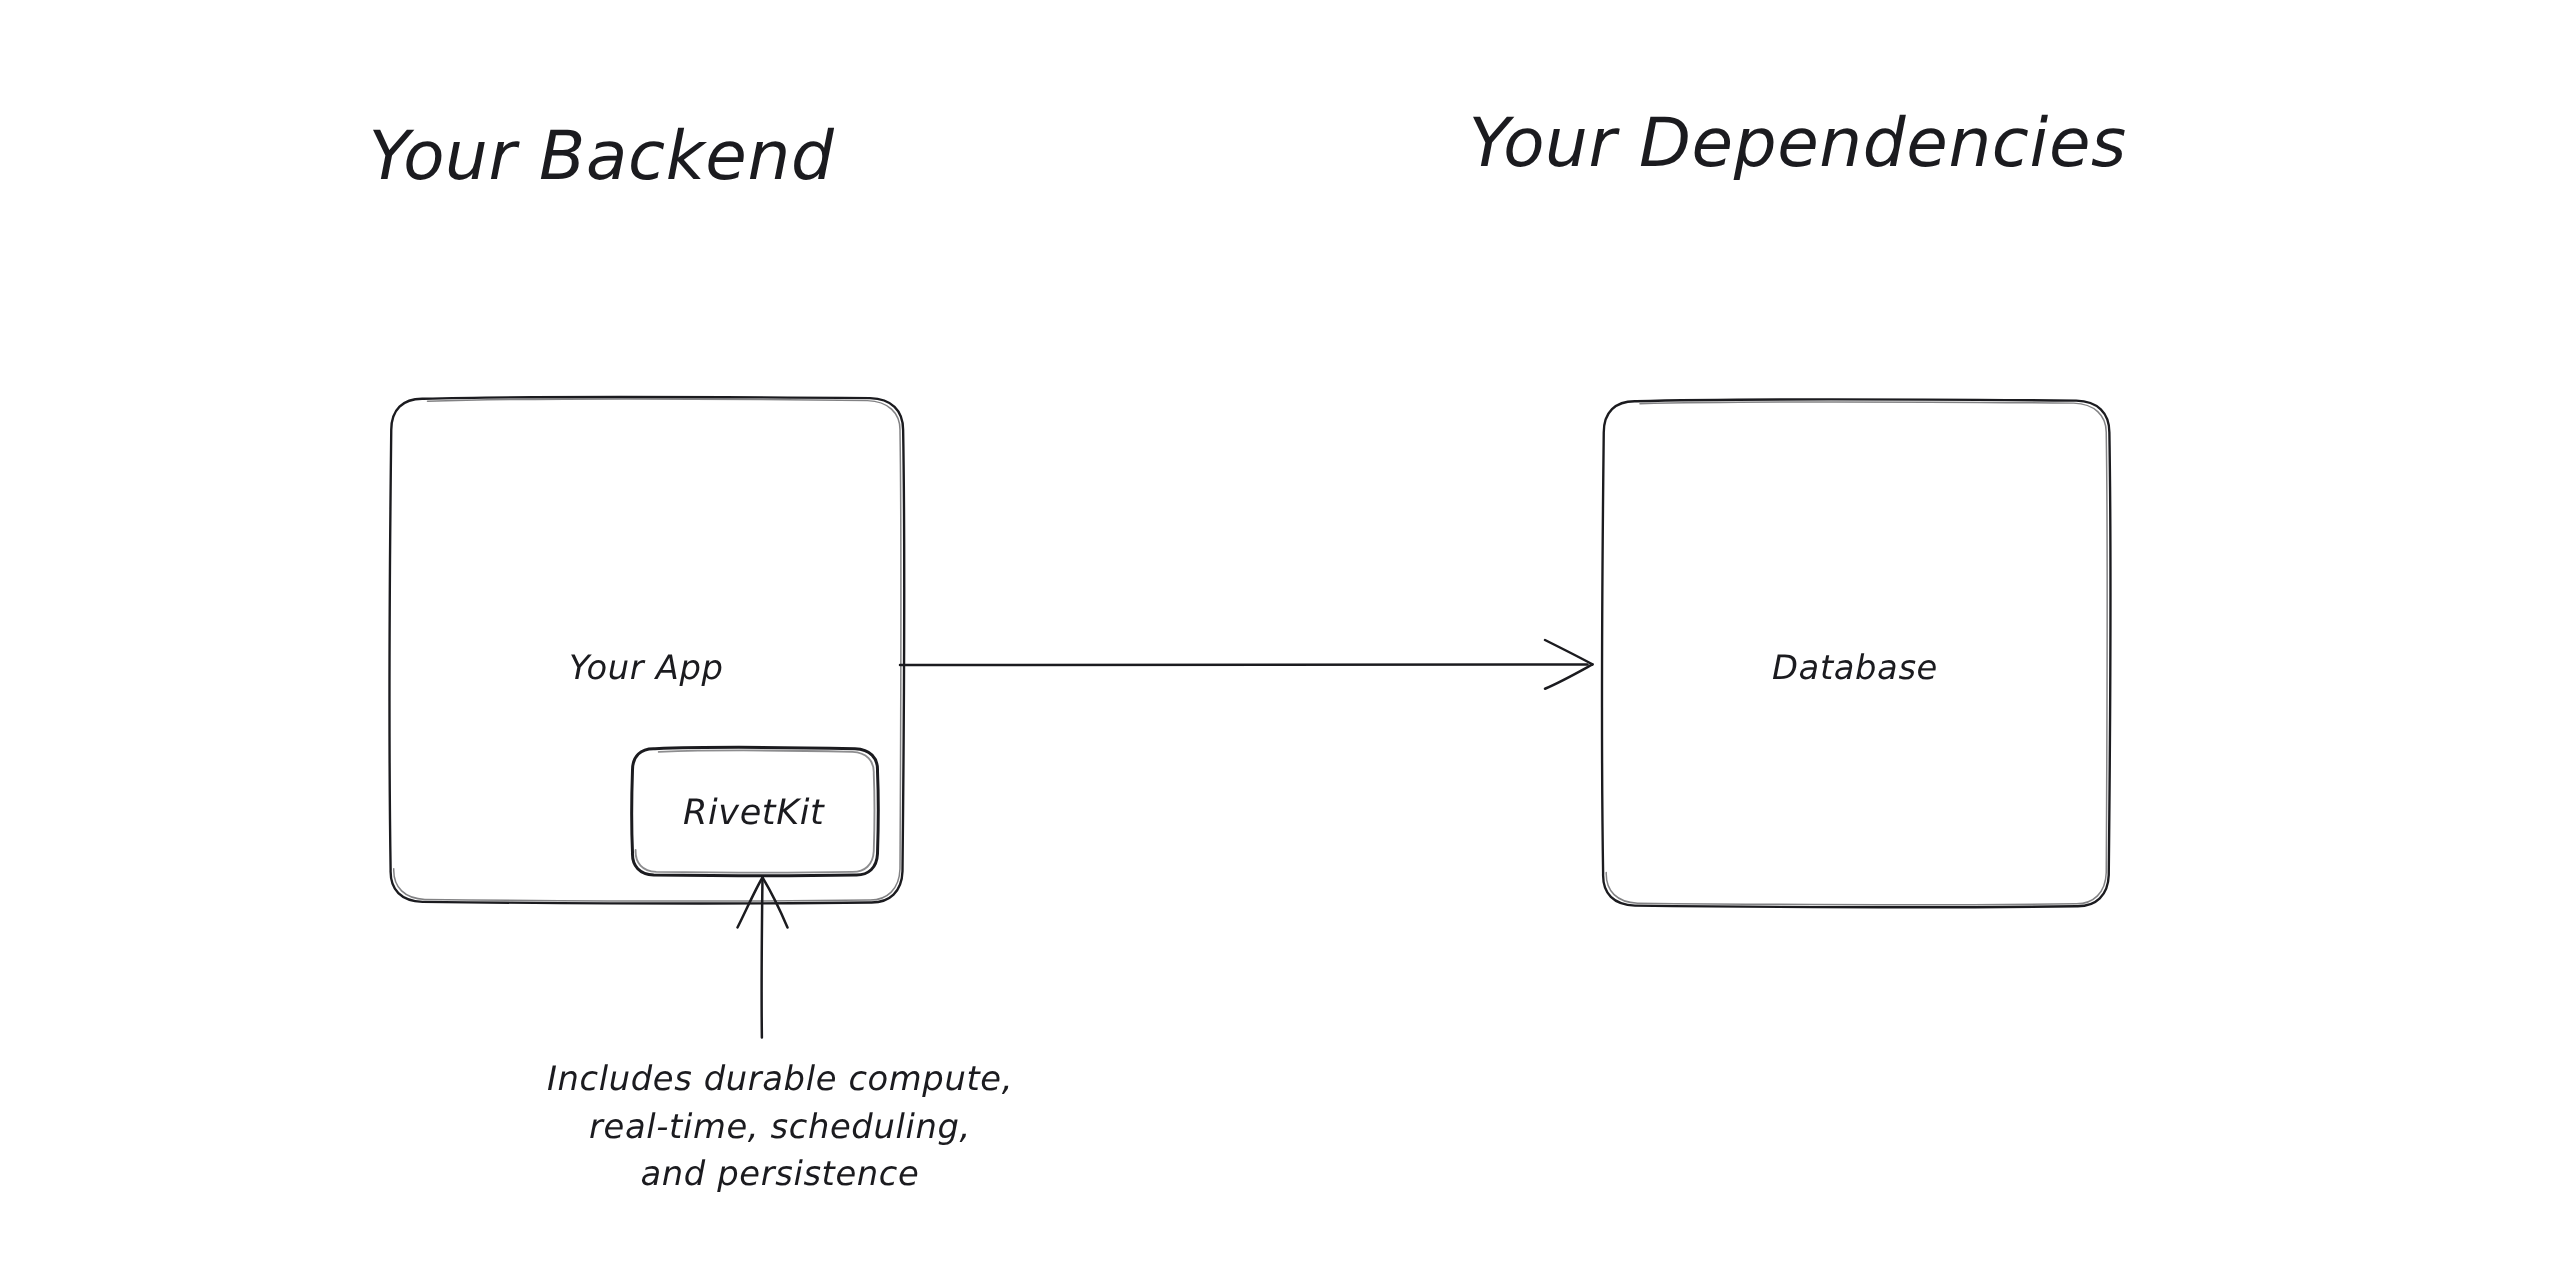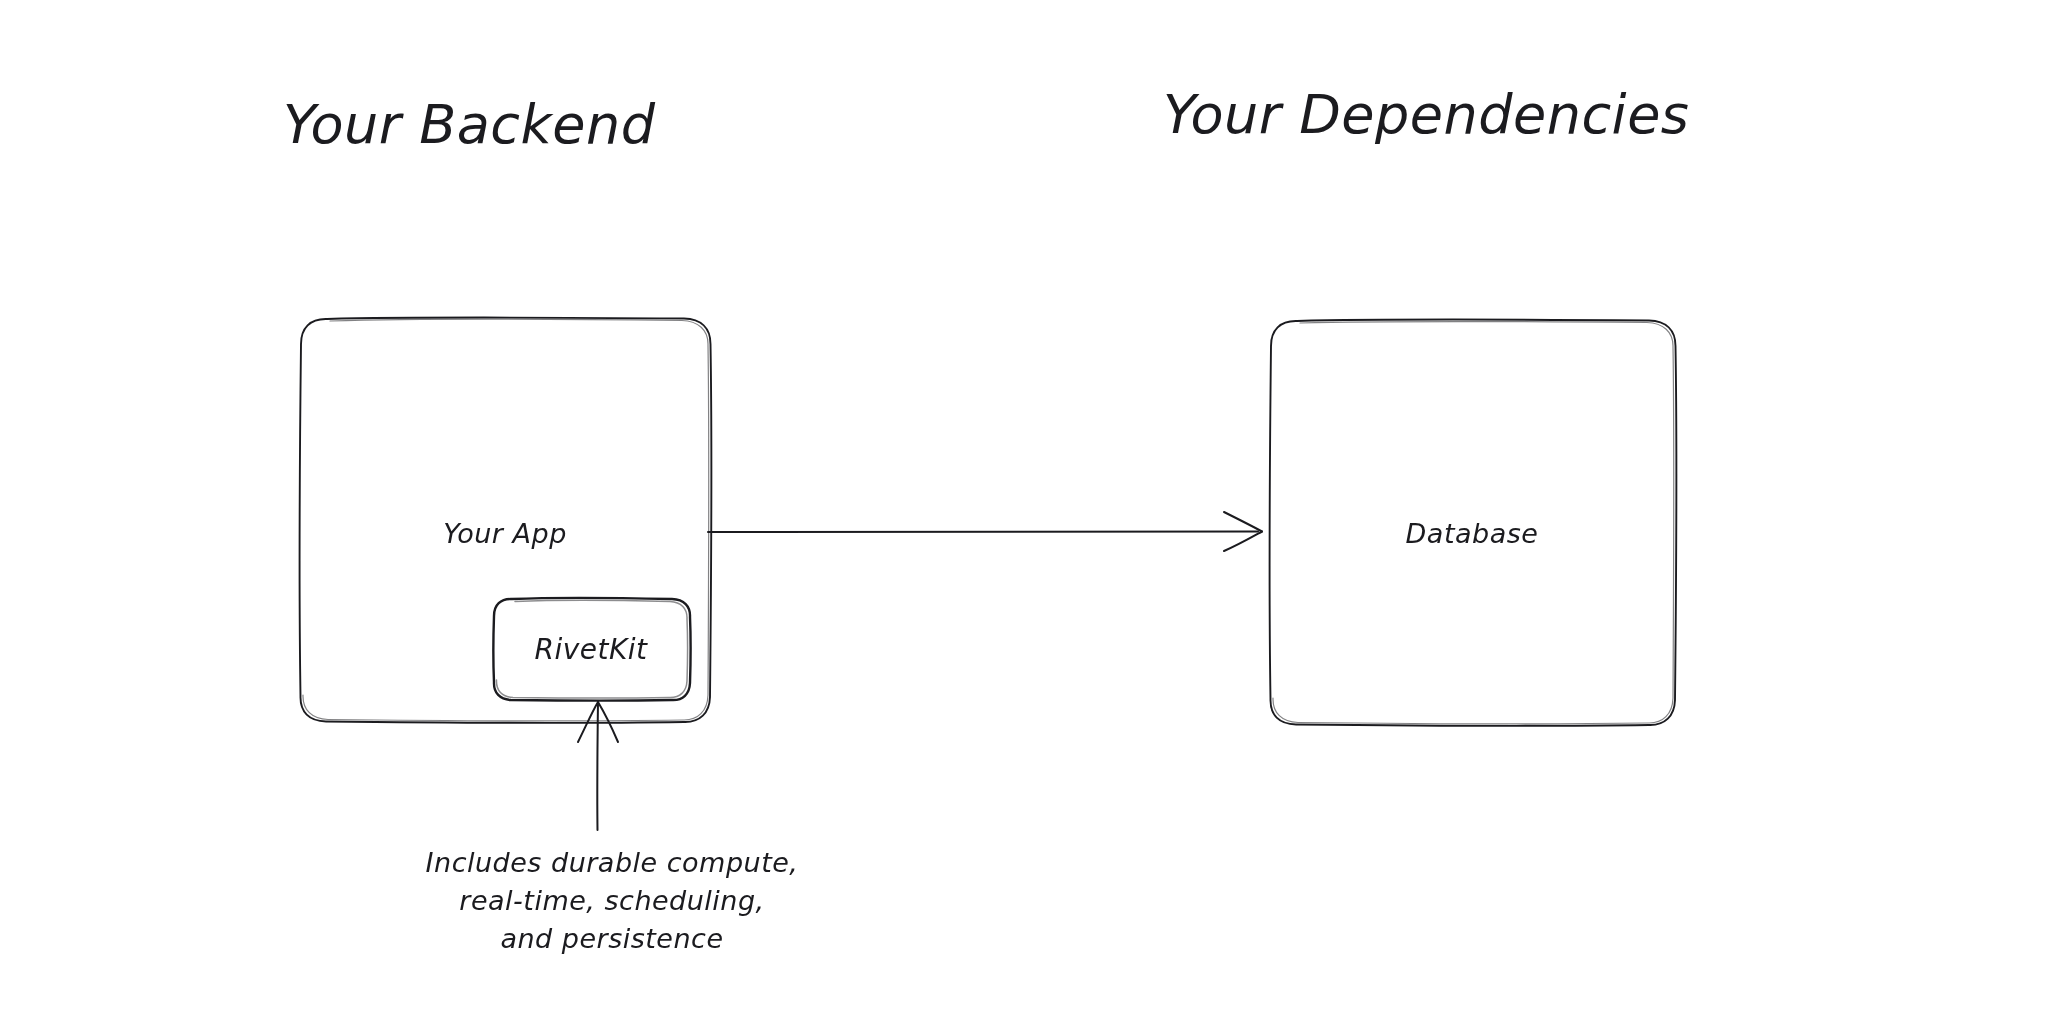--- a/index.html
+++ b/index.html
@@ -10,21 +10,21 @@
   }
   body {
     width: 2048px;
     height: 1024px;
     position: relative;
     overflow: hidden;
     font-family: "DejaVu Sans", sans-serif;
   }
   #canvas-root {
     position: absolute;
-    left: 0; top: 0;
+    left: 12px; top: 0;
     width: 1649px;
     height: 1024px;
   }
   svg.diagram {
     position: absolute;
     left: 0; top: 0;
     width: 2048px;
     height: 1024px;
     display: block;
   }

